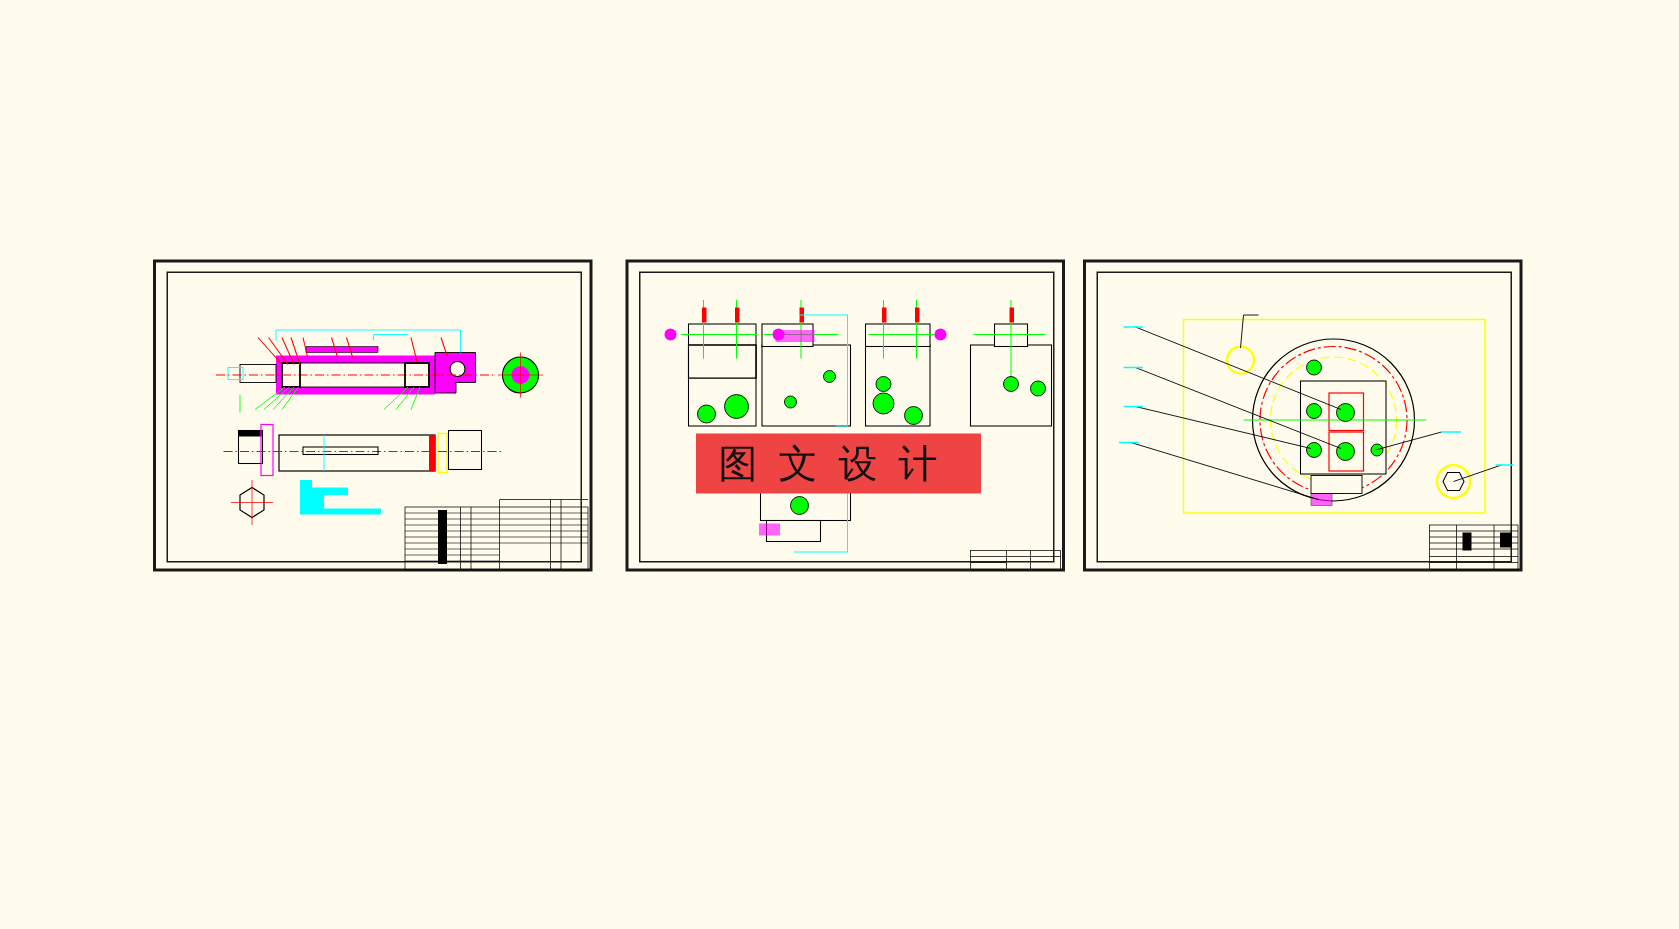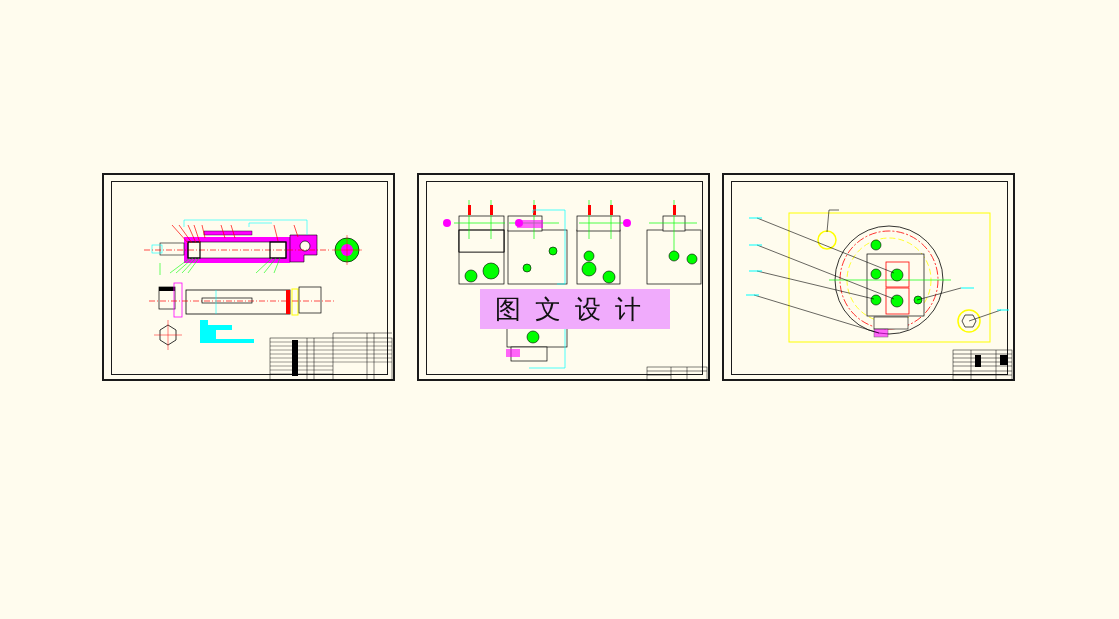--- a/index.html
+++ b/index.html
@@ -19,23 +19,23 @@
   }
   .sheet .inner {
     position: absolute; left: 7px; top: 6px; right: 5px; bottom: 4px;
     border: 1.5px solid #1a1a1a;
   }
   .sheet svg { position: absolute; left: 0; top: 0; }
   #sheet1 { left: 102px; }
   #sheet2 { left: 417px; }
   #sheet3 { left: 722px; }
   .watermark {
-    position: absolute; left: 480px; top: 289px;
+    position: absolute; left: 464px; top: 289px;
     width: 190px; height: 40px;
-    background: #f0abfc;
+    background: #ef4444;
     display: flex; align-items: center; justify-content: center;
     font-family: "DejaVu Serif", serif;
     font-size: 26px; letter-spacing: 14px;
     color: #111;
   }
 </style>
 </head>
 <body>
 
 <div class="sheet" id="sheet1">

